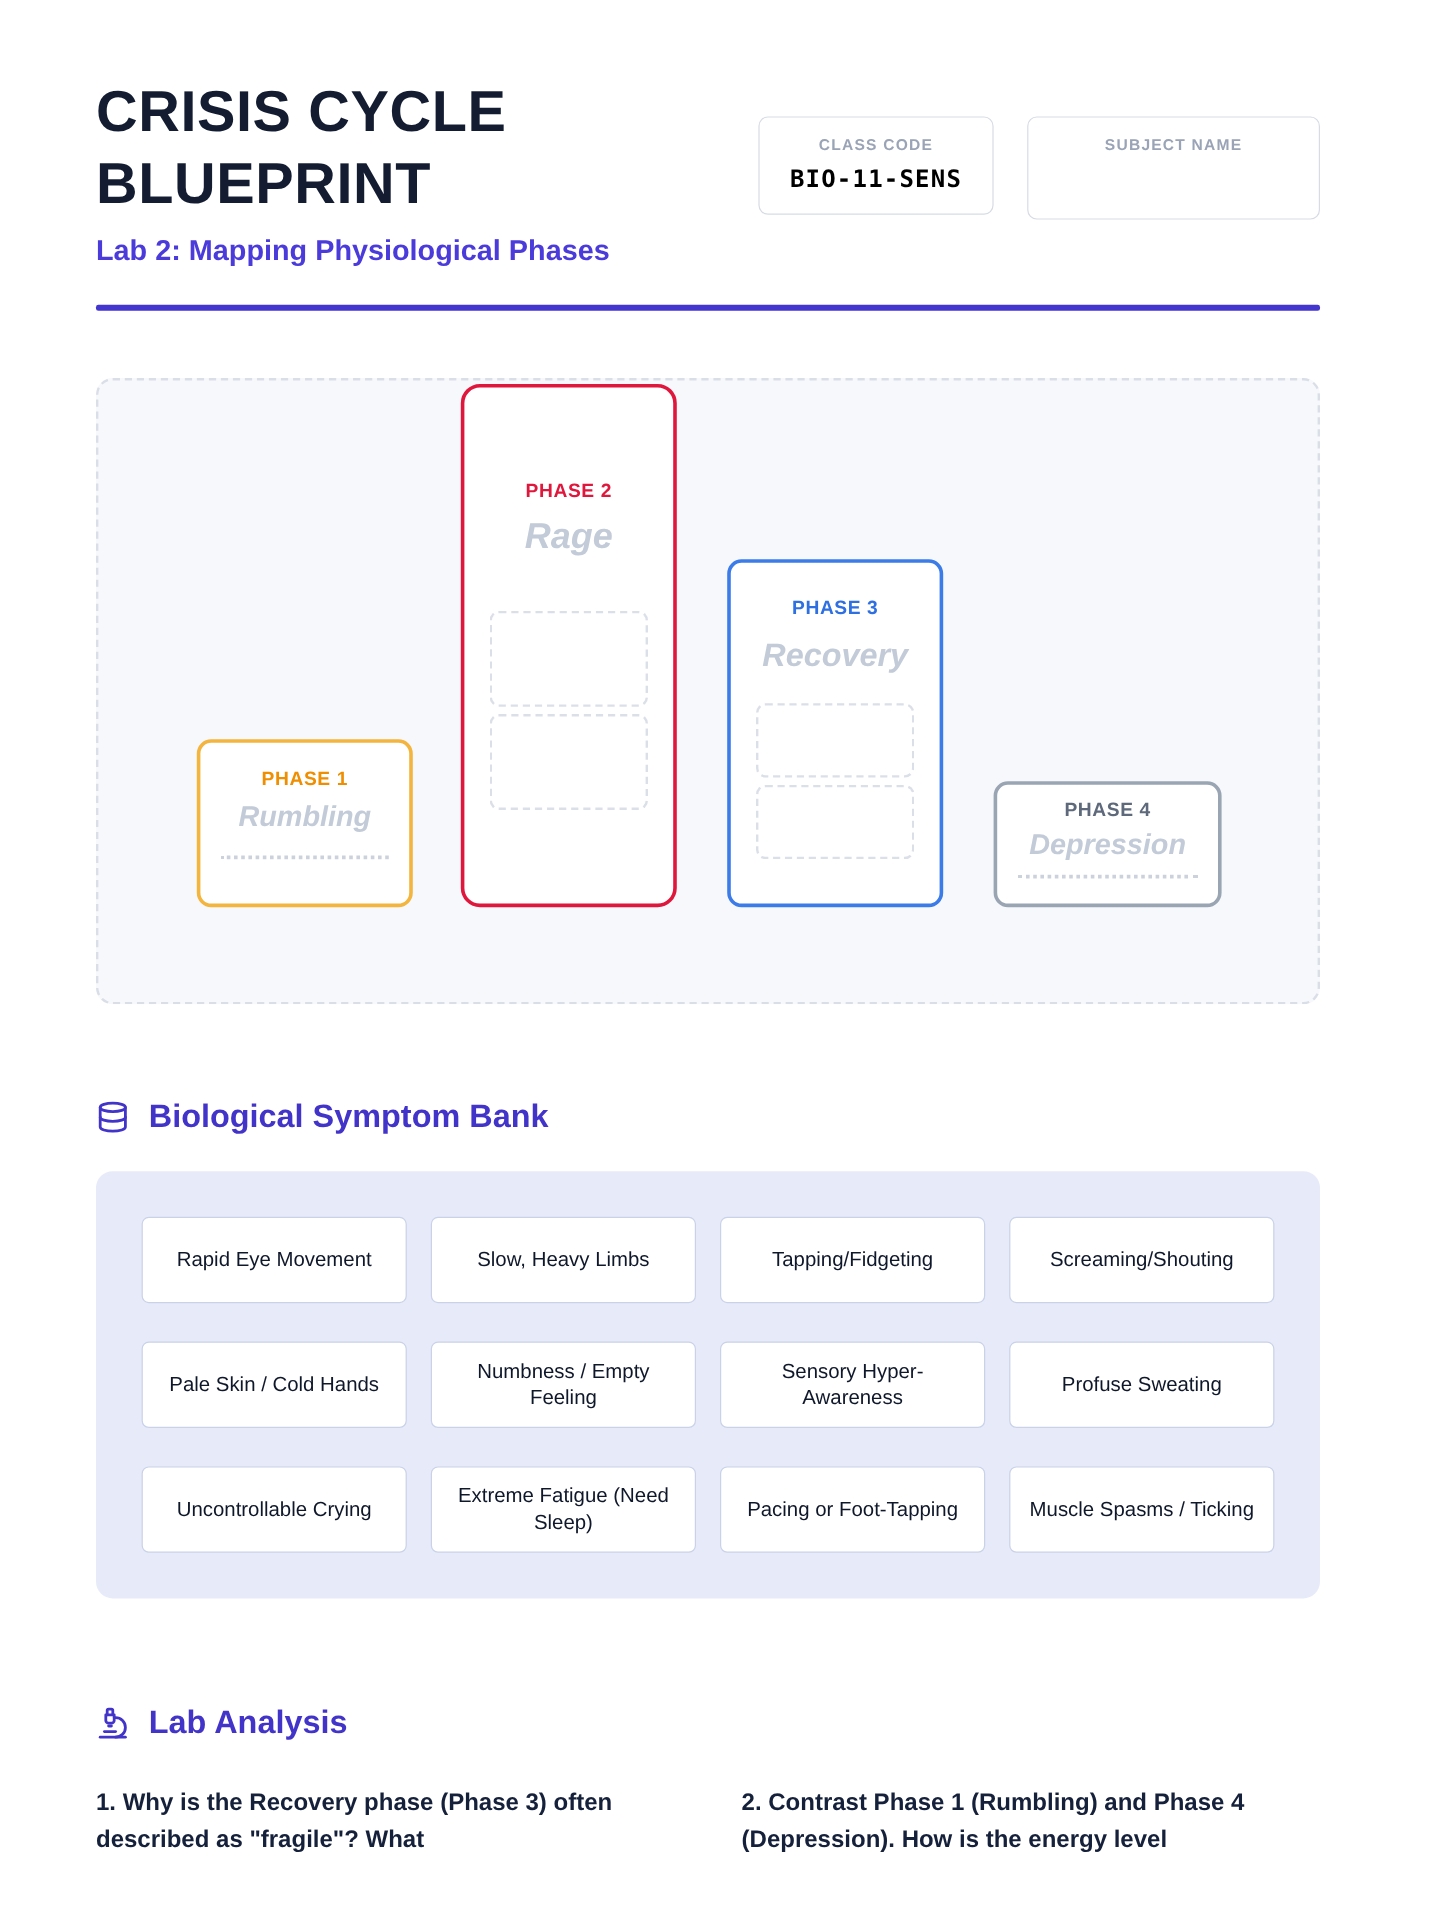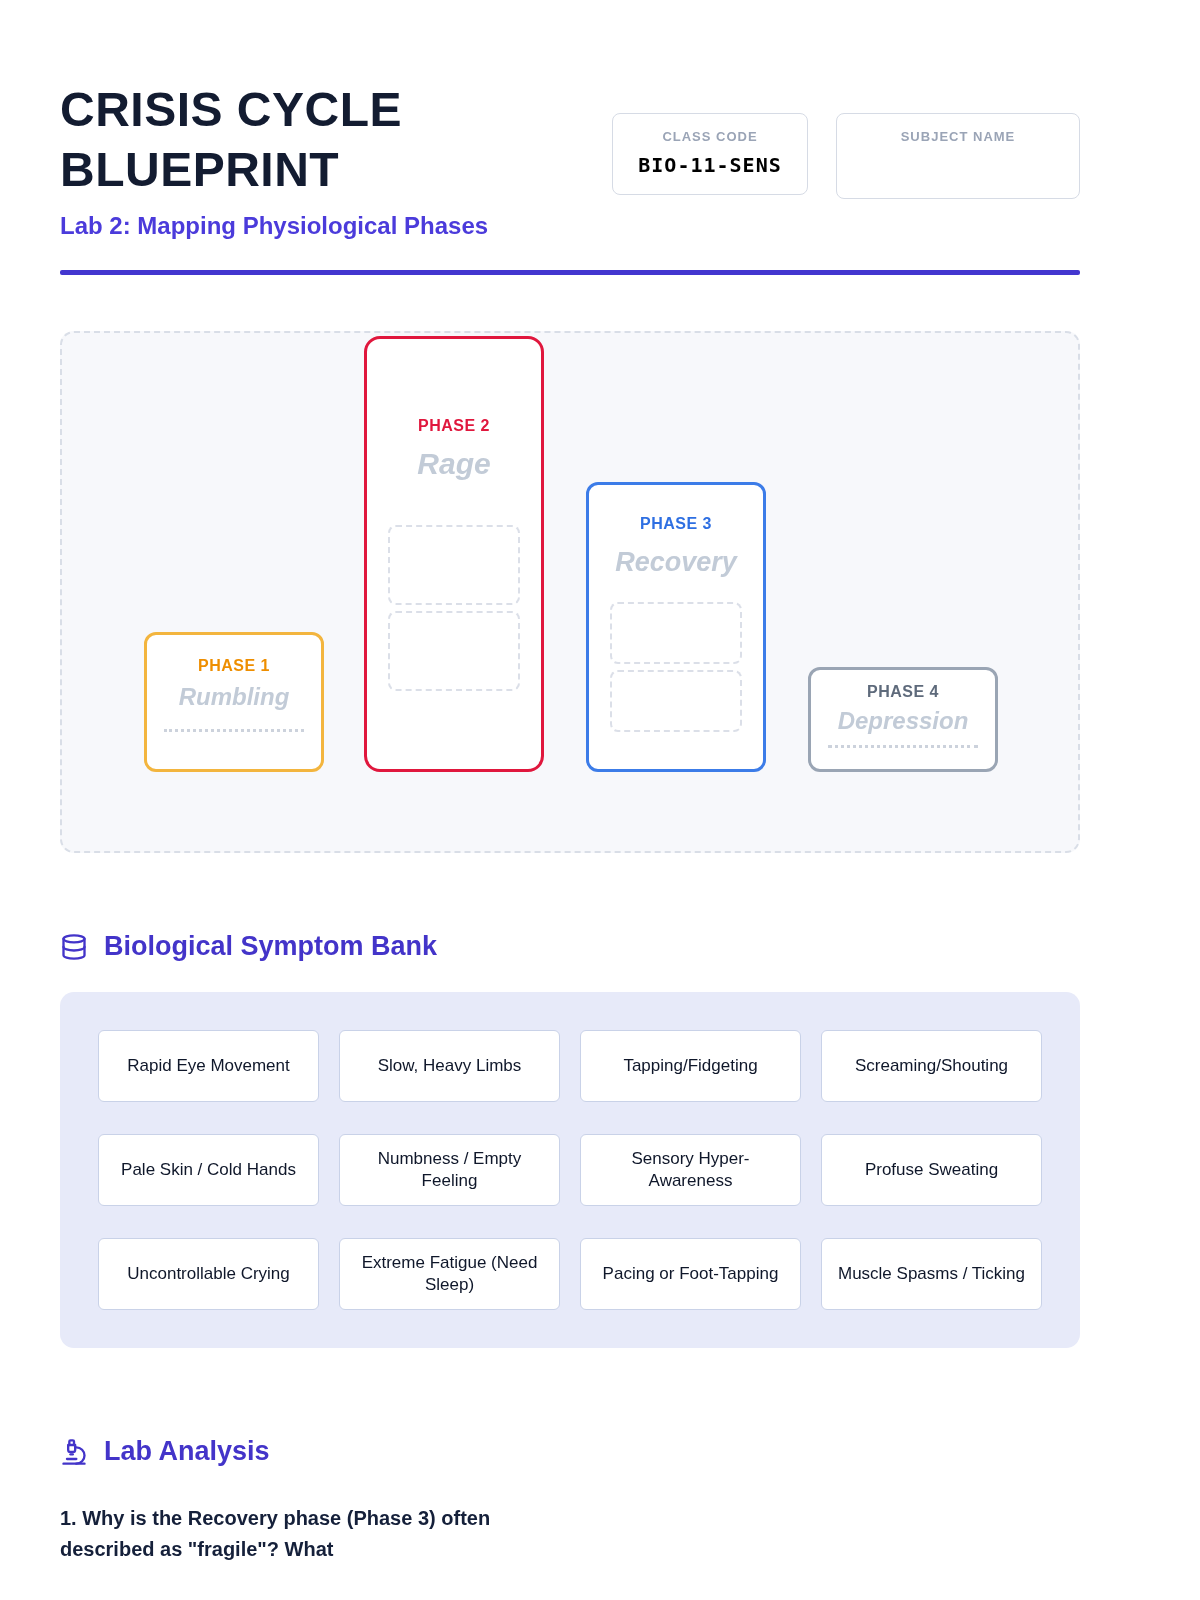--- a/index.html
+++ b/index.html
@@ -2,21 +2,21 @@
 <html><head>
 <meta charset="utf-8">
 <style>
   * { margin:0; padding:0; box-sizing:border-box; }
   html, body { background:#ffffff; }
   .page {
     position:relative; width:1200px; height:1600px; overflow:hidden;
     background:#ffffff; color:#141d33;
     font-family:"Liberation Sans", sans-serif;
   }
-  .content { width:1020px; margin-left:60px; padding-top:80px; }
+  .content { width:1020px; margin-left:80px; padding-top:64px; }
 
   
   .header { display:flex; justify-content:space-between; align-items:flex-start; }
   .title { font-size:48px; font-weight:800; line-height:1.25; letter-spacing:0.5px; color:#131c31; }
   .t-line { display:block; }
   .subtitle { margin-top:12px; font-size:24px; font-weight:700; color:#4b3bdb; }
   .header-fields { display:flex; gap:28px; margin-top:33px; }
   .field-box { border:1px solid #d6dbe5; border-radius:8px; padding:15px 16px 12px; text-align:center; background:#fff; }
   .class-code { width:196px; height:82px; }
   .subject-name { width:244px; height:86px; }
@@ -176,17 +176,18 @@
             <path d="M9 14h2"></path>
             <path d="M9 12a2 2 0 0 1-2-2V6h6v4a2 2 0 0 1-2 2Z"></path>
             <path d="M12 6V3a1 1 0 0 0-1-1H9a1 1 0 0 0-1 1v3"></path>
           </svg>
         </span>
         <span>Lab Analysis</span>
       </h2>
 
       <div class="questions">
         <div class="question">1. Why is the Recovery phase (Phase 3) often described as "fragile"? What</div>
+        <div class="question">2. Contrast Phase 1 (Rumbling) and Phase 4 (Depression). How is the energy level</div>
       </div>
     </section>
 
   </div>
 </div>
 
 </body></html>

